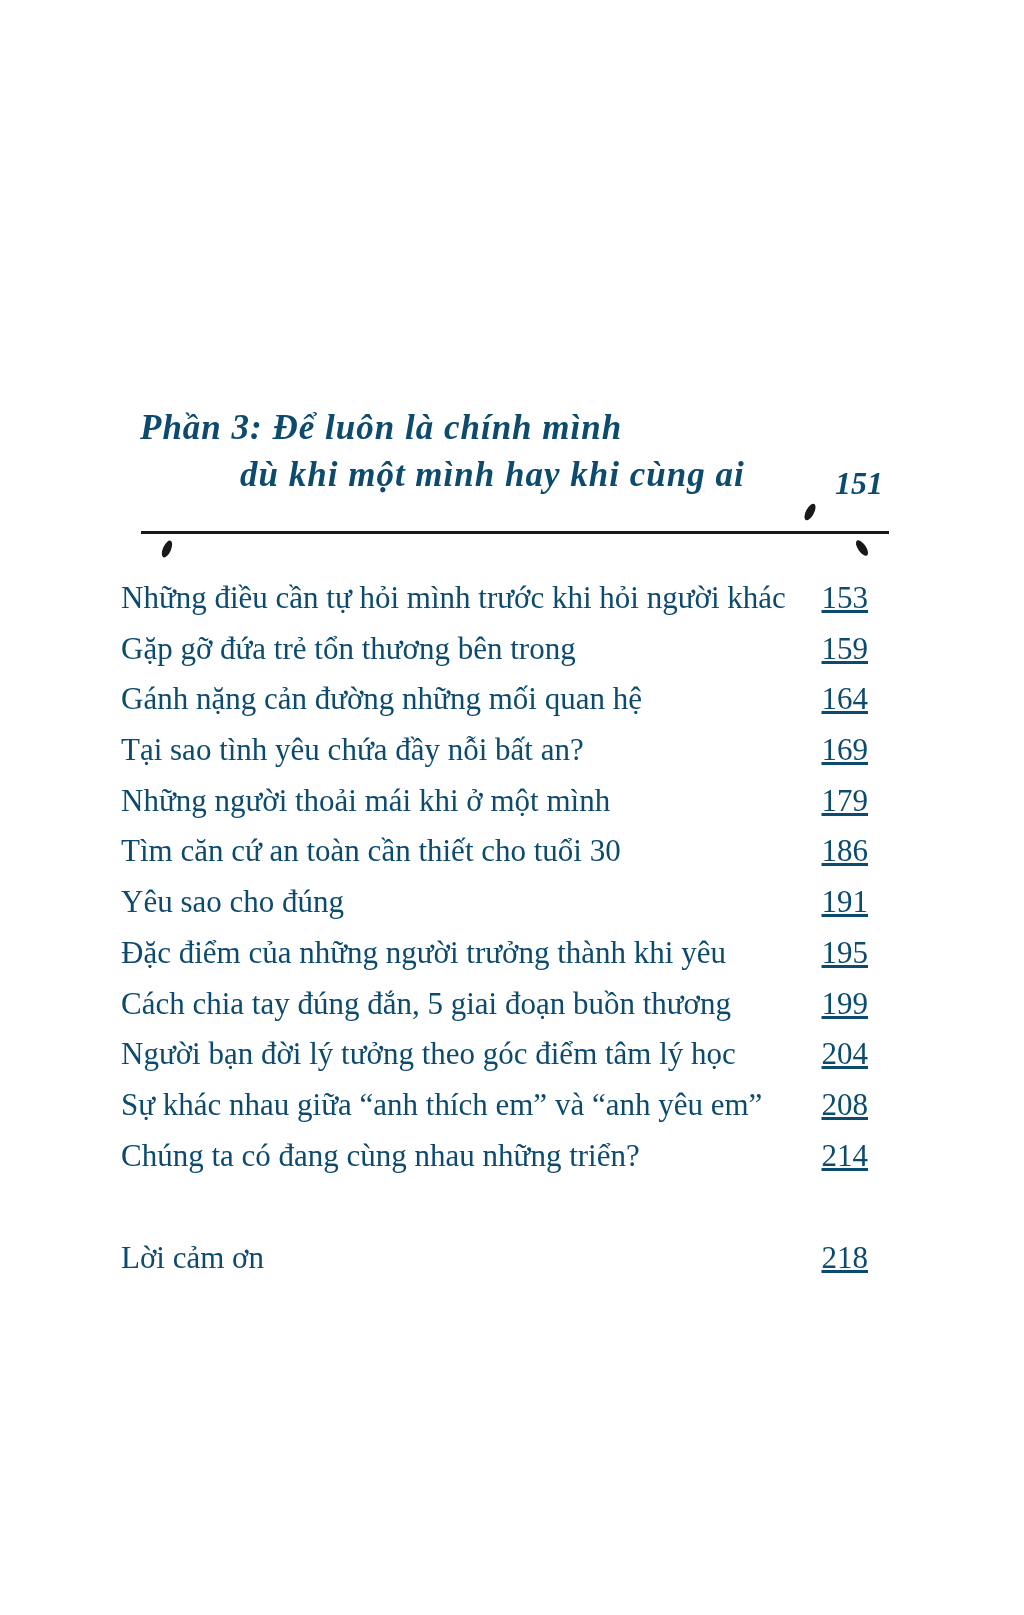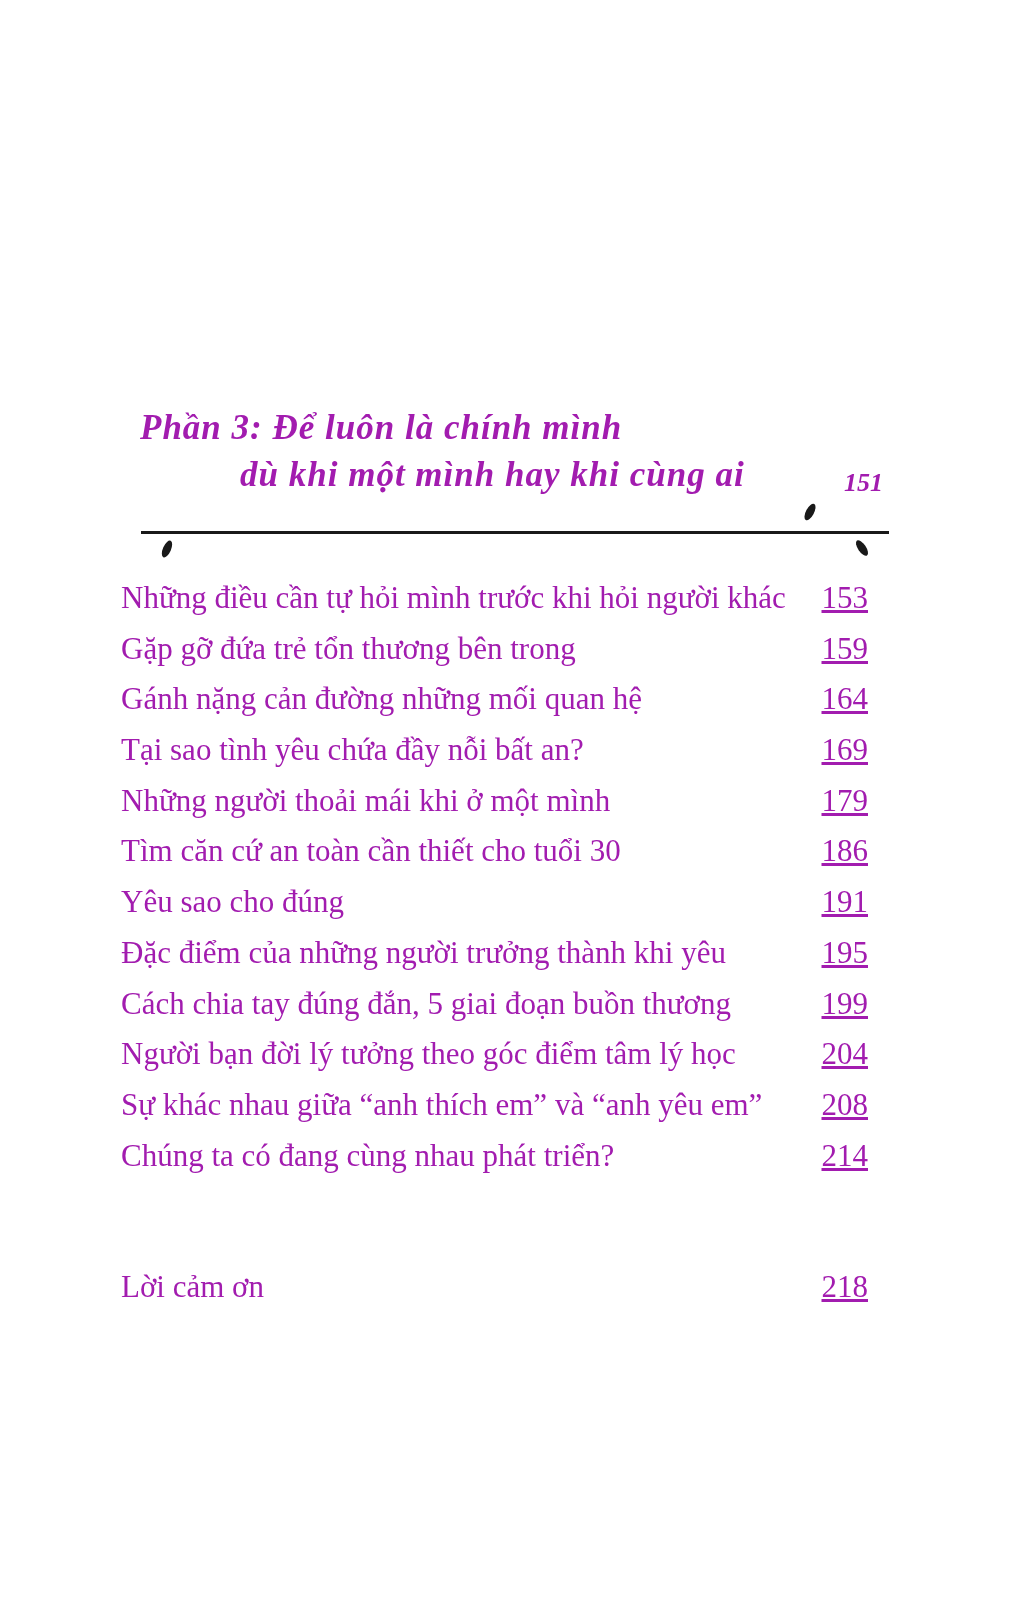--- a/index.html
+++ b/index.html
@@ -1,21 +1,21 @@
 <!DOCTYPE html>
 <html><head>
 <meta charset="utf-8">
 <style>
   html, body { margin: 0; padding: 0; background: #ffffff; }
   .page {
     position: relative;
     width: 1024px;
     height: 1615px;
     background: #ffffff;
-    color: #a21caf;
+    color: #0c4a6e;
     font-family: "Liberation Serif", serif;
     overflow: hidden;
   }
 
   
   .section-header {
     position: absolute;
     left: 140px;
     top: 404px;
     width: 750px;
@@ -30,21 +30,21 @@
     white-space: nowrap;
   }
   .title-line-2 { margin-left: 100px; }
   .header-page-num {
     position: absolute;
     top: 468px;
     right: 141px;
     font-family: "Liberation Serif", serif;
     font-style: italic;
     font-weight: bold;
-    font-size: 26px;
+    font-size: 32px;
     line-height: 30px;
   }
 
   
   .header-rule {
     position: absolute;
     left: 141px;
     top: 531px;
     width: 748px;
     border-top: 3px solid #191919;
@@ -73,21 +73,21 @@
     display: flex;
     justify-content: space-between;
     align-items: baseline;
     height: 50.7px;
     line-height: 50.7px;
     font-size: 31px;
     white-space: nowrap;
   }
   .toc-row .toc-title { overflow: hidden; }
   .toc-row .toc-page { margin-left: 20px; text-decoration: underline; }
-  .toc-row-ack { margin-top: 81px; }
+  .toc-row-ack { margin-top: 52px; }
 </style>
 </head>
 <body>
 
 <div class="page">
 
   <div class="section-header">
     <div class="title-line"><span>Phần 3:</span> <span>Để luôn là chính mình</span></div>
     <div class="title-line title-line-2">dù khi một mình hay khi cùng ai</div>
   </div>
@@ -139,21 +139,21 @@
     </div>
     <div class="toc-row">
       <span class="toc-title">Người bạn đời lý tưởng theo góc điểm tâm lý học</span>
       <span class="toc-page">204</span>
     </div>
     <div class="toc-row">
       <span class="toc-title">Sự khác nhau giữa “anh thích em” và “anh yêu em”</span>
       <span class="toc-page">208</span>
     </div>
     <div class="toc-row">
-      <span class="toc-title">Chúng ta có đang cùng nhau phát triển?</span>
+      <span class="toc-title">Chúng ta có đang cùng nhau những triển?</span>
       <span class="toc-page">214</span>
     </div>
     <div class="toc-row toc-row-ack">
       <span class="toc-title">Lời cảm ơn</span>
       <span class="toc-page">218</span>
     </div>
   </div>
 
 </div>
 

